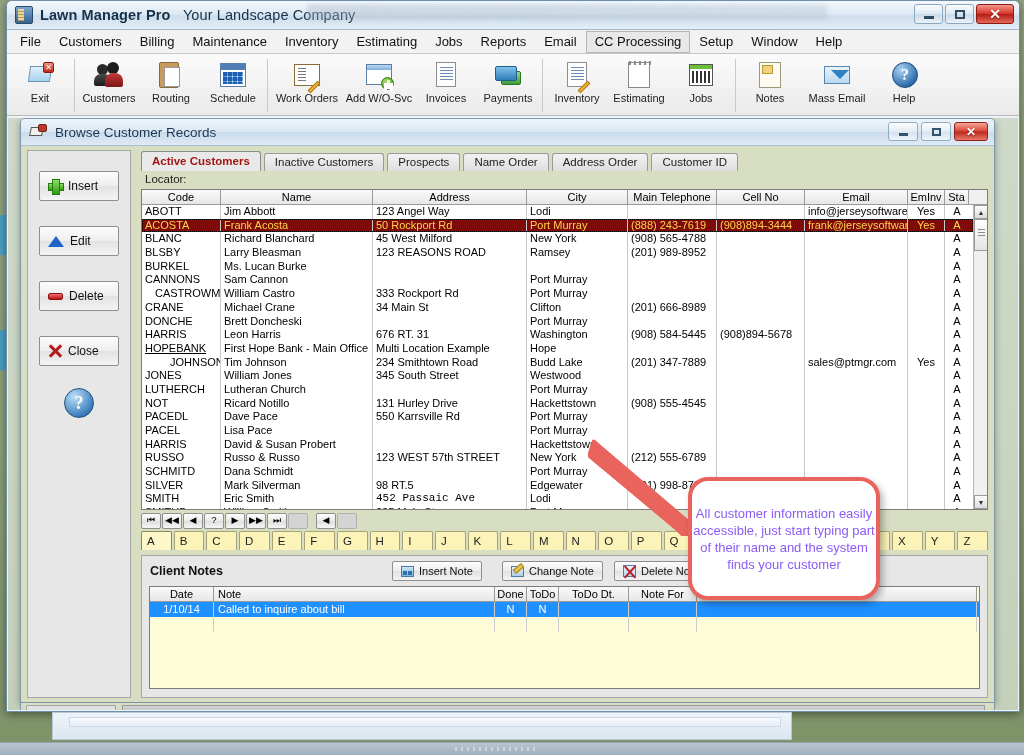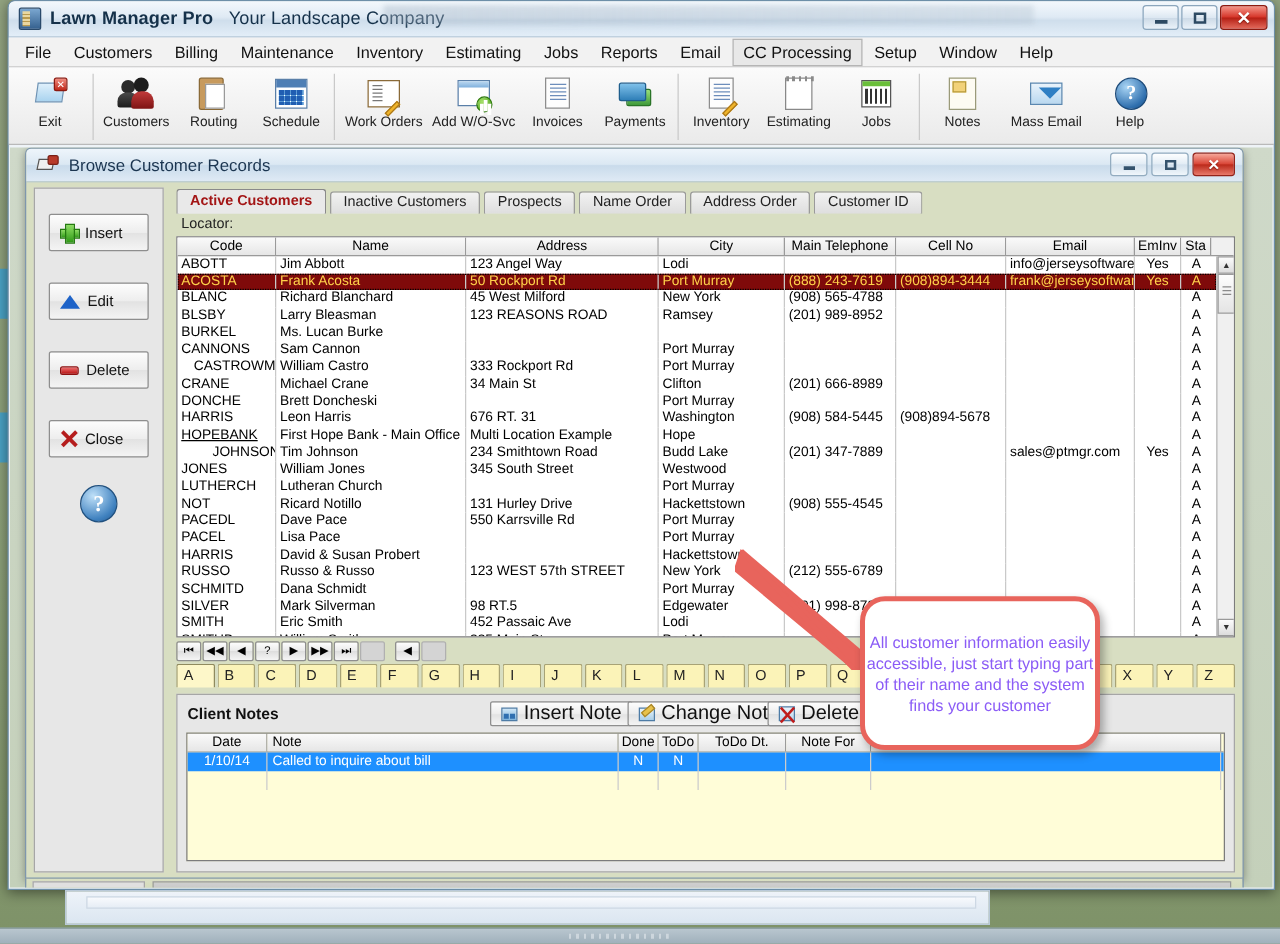--- a/index.html
+++ b/index.html
@@ -243,21 +243,21 @@
   
   #notes {
     position:absolute; left:6px; top:409px; right:0; bottom:0;
     background:#e7e7e7; border:1px solid #a6a6a6;
   }
   #notes-title { position:absolute; left:8px; top:8px; font-size:12.5px; font-weight:700; color:#111; }
   .notebtn {
     position:absolute; top:5px; height:20px; padding:0 8px;
     background:linear-gradient(180deg,#fdfdfd,#ededed 50%,#e1e1e1 51%,#f4f4f4);
     border:1px solid #8e8e8e; border-radius:2px; display:flex; align-items:center; gap:5px;
-    font-size:16px; color:#111;
+    font-size:11px; color:#111;
   }
   .ic-ins-note{width:13px;height:11px;background:linear-gradient(180deg,#cfe6f7,#7fb4dc);border:1px solid #4e7ca6;position:relative;}
   .ic-ins-note:after{content:"";position:absolute;left:1px;bottom:1px;width:4px;height:4px;background:#2f6fb0;box-shadow:5px 0 0 #2f6fb0;}
   .ic-chg-note{width:13px;height:11px;background:linear-gradient(180deg,#e8f3fb,#a9cfe9);border:1px solid #4e7ca6;position:relative;}
   .ic-chg-note:after{content:"";position:absolute;right:-1px;top:-1px;width:9px;height:3px;background:#e8c24a;border:1px solid #a8852a;transform:rotate(-40deg);}
   .ic-del-note{width:13px;height:12px;background:linear-gradient(180deg,#eaf3fb,#b7d6ee);border:1px solid #4e7ca6;position:relative;}
   .ic-del-note:before,.ic-del-note:after{content:"";position:absolute;left:5px;top:-2px;width:2px;height:16px;background:#c01c1c;}
   .ic-del-note:before{transform:rotate(42deg);} .ic-del-note:after{transform:rotate(-42deg);}
   #ngrid { position:absolute; left:7px; top:30px; right:7px; bottom:8px; background:#fffdd8; border:1px solid #7c7c7c; overflow:hidden; }
   .nhead { display:flex; height:15px; border-bottom:1px solid #9a9a9a; }
@@ -783,21 +783,21 @@
                     <div class="gc" style="width: 101px;">Edgewater</div>
                     <div class="gc" style="width: 89px;">(201) 998-8788</div>
                     <div class="gc" style="width: 88px;"></div>
                     <div class="gc" style="width: 103px;"></div>
                     <div class="gc ctr" style="width: 37px;"></div>
                     <div class="gc ctr nb" style="width: 24px;">A</div>
                   </div>
                   <div class="grow">
                     <div class="gc" style="width: 79px;">SMITH</div>
                     <div class="gc" style="width: 152px;">Eric Smith</div>
-                    <div class="gc" style="width: 154px;">452 Passaic Ave</div>
+                    <div class="gc" style="width: 154px; font-family: Liberation Mono, monospace;">452 Passaic Ave</div>
                     <div class="gc" style="width: 101px;">Lodi</div>
                     <div class="gc" style="width: 89px;"></div>
                     <div class="gc" style="width: 88px;"></div>
                     <div class="gc" style="width: 103px;"></div>
                     <div class="gc ctr" style="width: 37px;"></div>
                     <div class="gc ctr nb" style="width: 24px;">A</div>
                   </div>
                   <div class="grow">
                     <div class="gc" style="width: 79px;">SMITHB</div>
                     <div class="gc" style="width: 152px;">William Smith</div>

